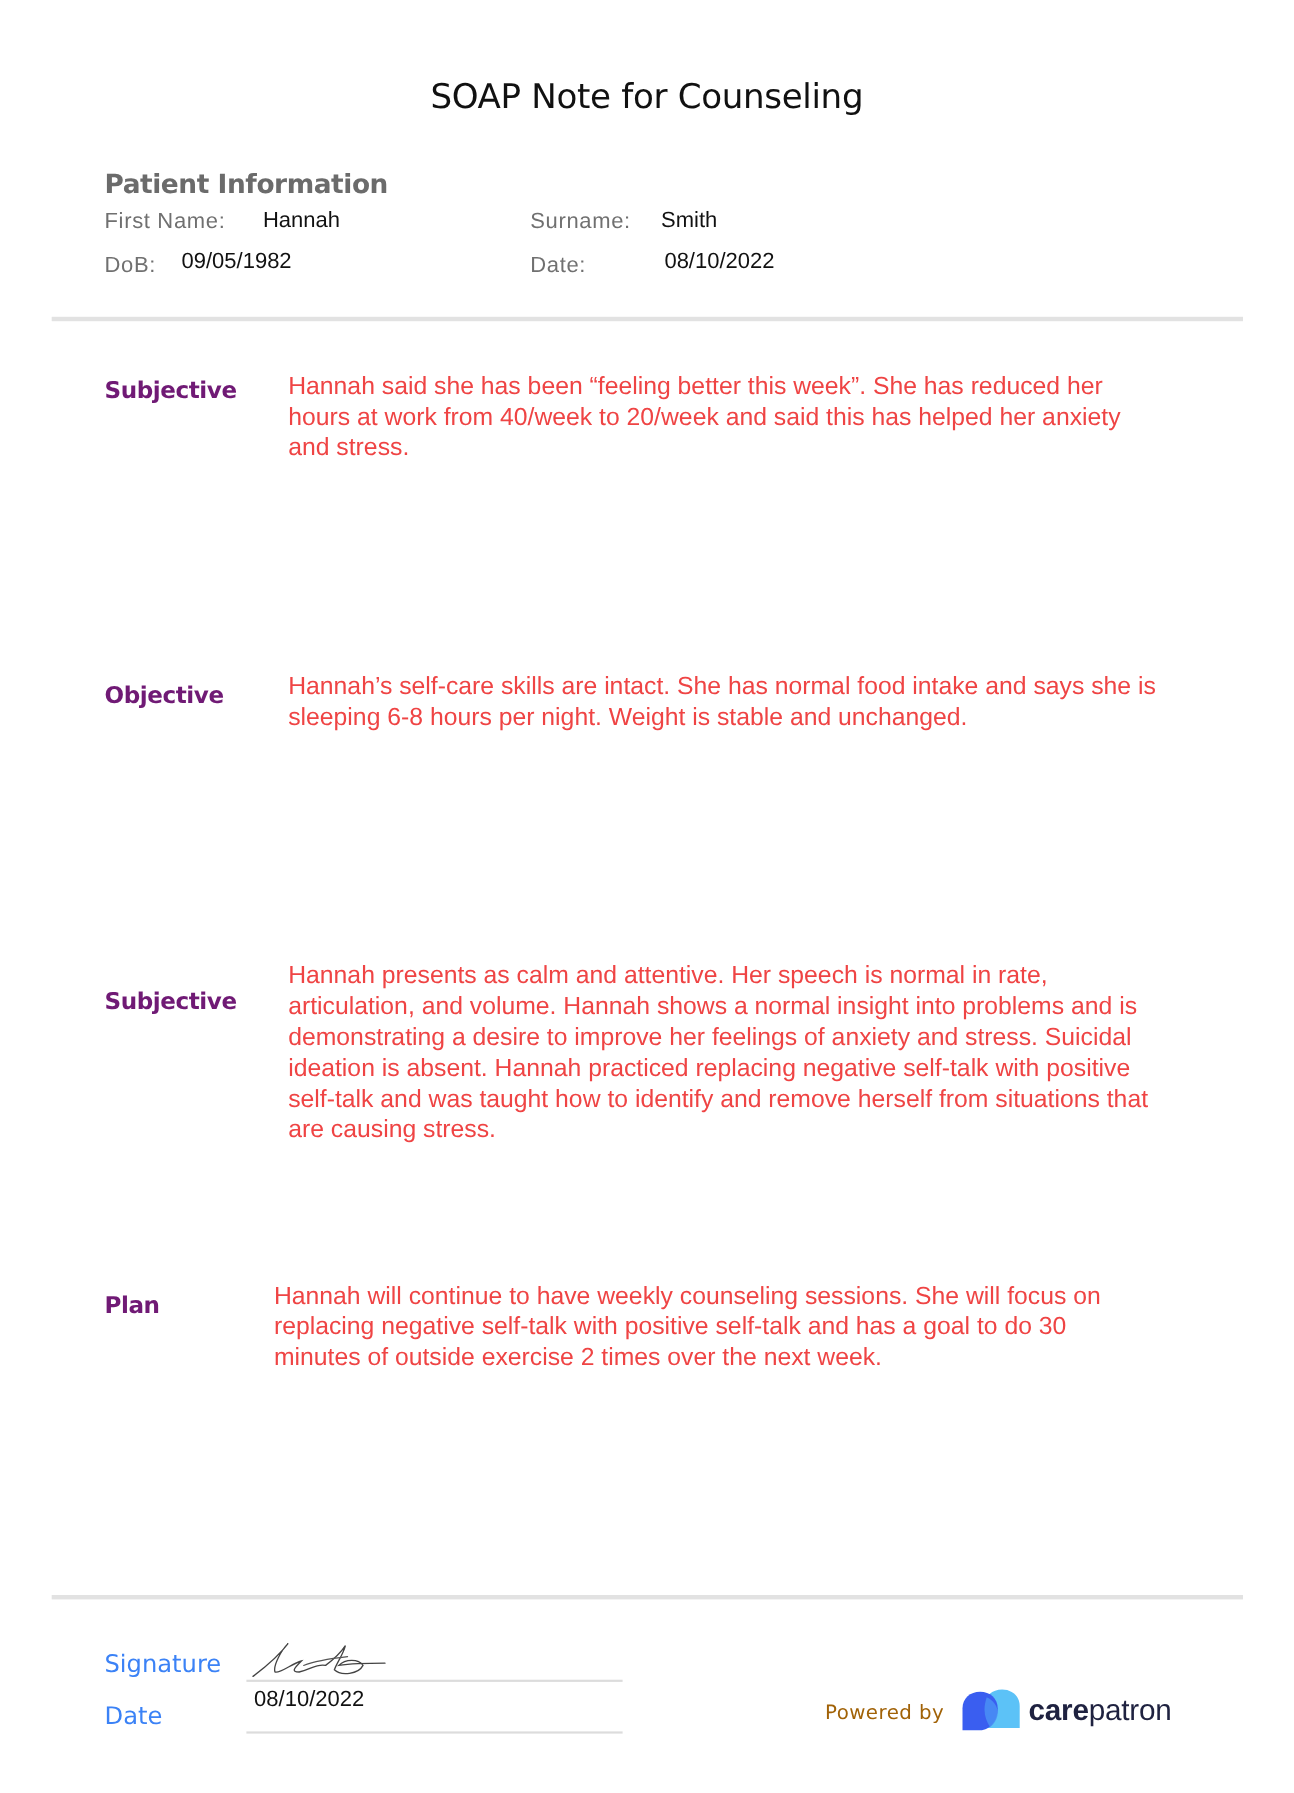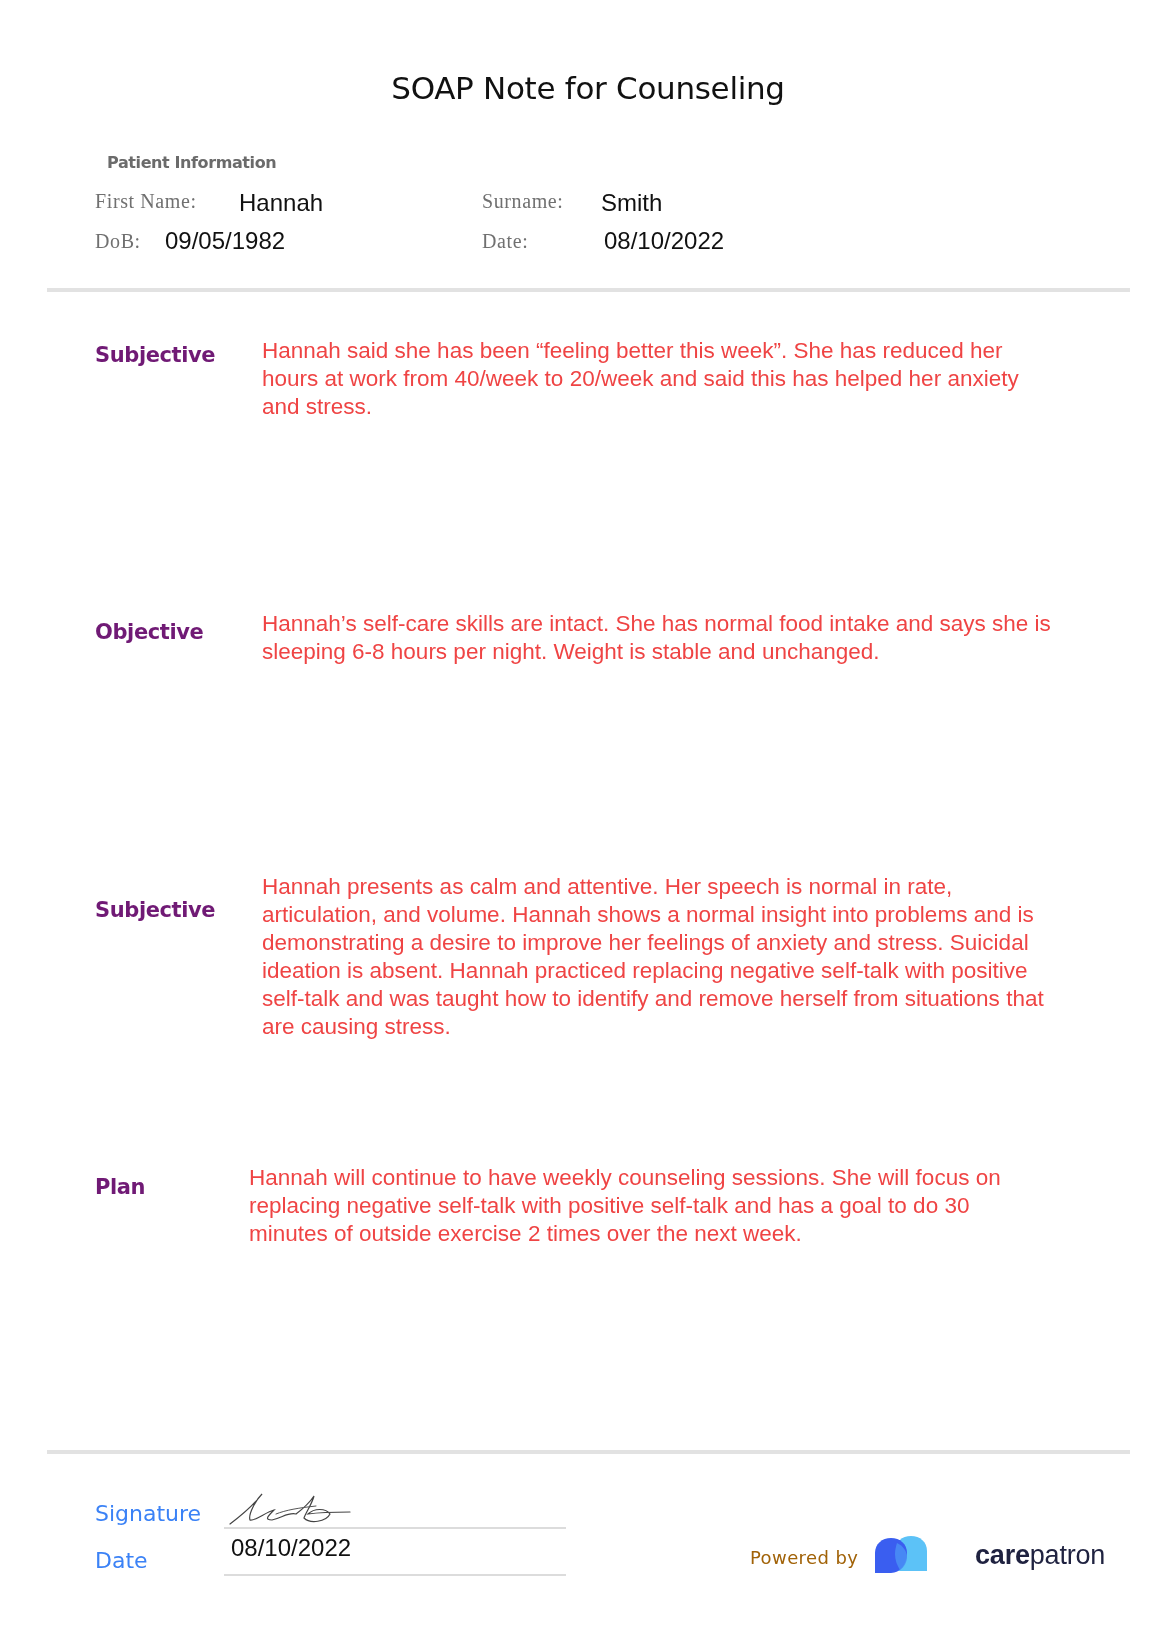--- a/index.html
+++ b/index.html
@@ -1,28 +1,28 @@
 <!DOCTYPE html>
 <html><head>
 <meta charset="utf-8">
 <style>
   html, body { margin: 0; padding: 0; background: #ffffff; }
   body { width: 1176px; height: 1630px; position: relative; overflow: hidden; font-family: "Liberation Sans", sans-serif; color: #000; }
   .abs { position: absolute; white-space: nowrap; }
   .title { left: 0; width: 1176px; top: 70px; text-align: center; font-family: "DejaVu Sans", sans-serif; font-size: 31px; color: #111; letter-spacing: -0.3px; }
-  .pi-heading { left: 95px; top: 153px; font-family: "DejaVu Sans", sans-serif; font-weight: bold; font-size: 16px; color: #6b6b6b; letter-spacing: -0.4px; margin-left: 12px; }
-  .field-label { font-family: Liberation Serif, serif; font-size: 20px; color: #707070; letter-spacing: 0.6px; }
-  .field-value { font-size: 24px; color: #111; }
+  .pi-heading { left: 95px; top: 153px; font-family: "DejaVu Sans", sans-serif; font-weight: bold; font-size: 24px; color: #6b6b6b; letter-spacing: -0.4px; }
+  .field-label { font-family: Liberation Sans, sans-serif; font-size: 20px; color: #707070; letter-spacing: 0.6px; }
+  .field-value { font-size: 20px; color: #111; }
   .divider { left: 47px; width: 1083px; height: 4px; background: #e2e2e2; }
   .sec-label { left: 95px; font-family: "DejaVu Sans", sans-serif; font-weight: bold; font-size: 21px; color: #701a75; letter-spacing: -0.4px; }
   .sec-text { font-size: 22.5px; line-height: 28px; color: #ef4444; white-space: normal; width: 800px; }
   .foot-label { font-family: "DejaVu Sans", sans-serif; font-size: 22px; color: #3b82f6; }
   .sig-line { left: 224px; width: 342px; height: 2px; background: #dcdcdc; }
   .powered { left: 750px; top: 1547px; font-family: "DejaVu Sans", sans-serif; font-size: 18px; color: #a16207; letter-spacing: 0.4px; }
-  .brand { left: 935px; top: 1540px; font-size: 27px; color: #1f2240; letter-spacing: -0.2px; margin-left: 40px; }
+  .brand { left: 935px; top: 1540px; font-size: 27px; color: #1f2240; letter-spacing: -0.2px; }
   .brand b { font-weight: bold; }
 </style>
 </head>
 <body>
 
 <div class="abs title">SOAP Note for Counseling</div>
 
 <div>
   <div class="abs pi-heading">Patient Information</div>
 

